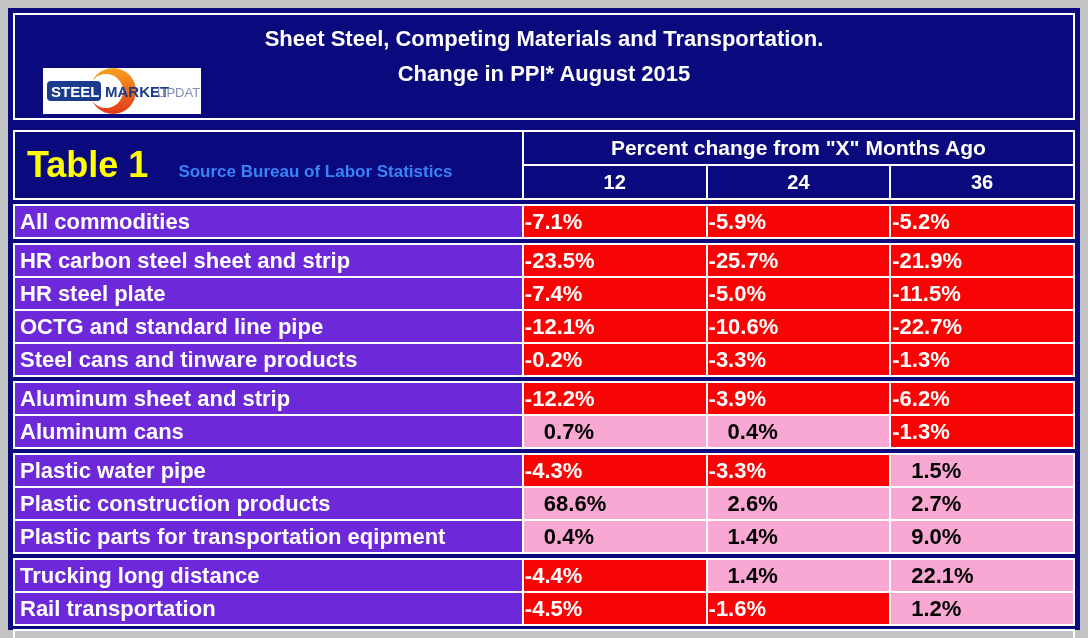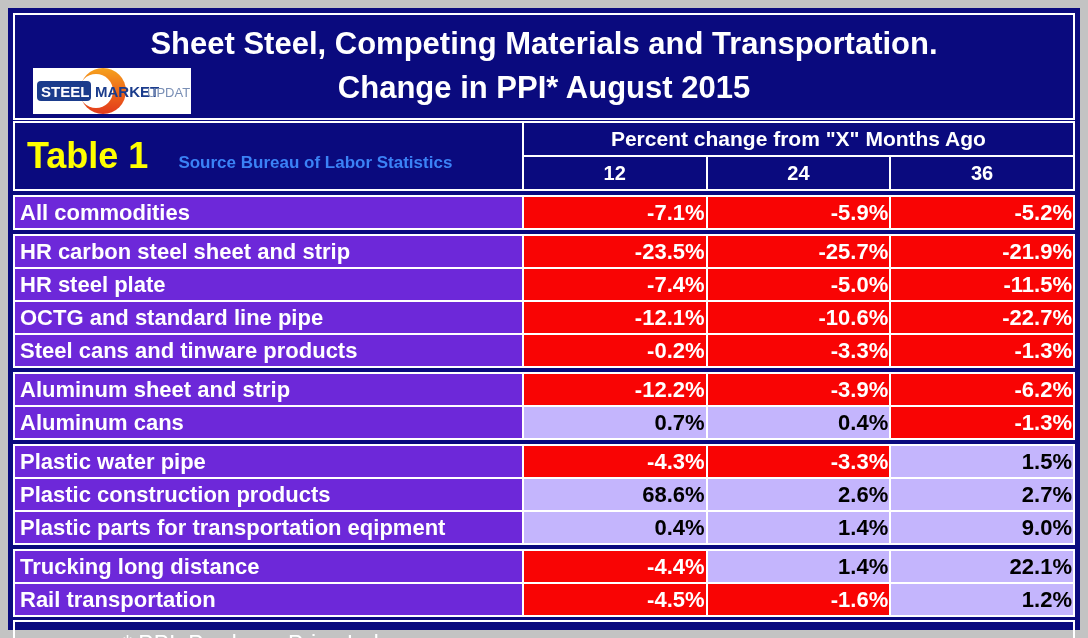--- a/index.html
+++ b/index.html
@@ -2,46 +2,46 @@
 <html><head>
 <meta charset="utf-8">
 <style>
   html,body{margin:0;padding:0;}
   body{font-family:"Liberation Sans",sans-serif;}
   .canvas{width:1088px;height:638px;background:#C3C3C3;box-sizing:border-box;padding:8px;}
   .panel{width:100%;height:100%;background:#0A0A7E;box-sizing:border-box;padding:5px;display:flex;flex-direction:column;}
 
   
   .title-block{position:relative;border:2px solid #fff;height:103px;flex:none;color:#fff;text-align:center;}
-  .title-line{font-weight:bold;font-size:31px;line-height:1.0;}
+  .title-line{font-weight:bold;font-size:22px;line-height:1.0;}
   .title-line.l1{margin-top:13px;}
   .title-line.l2{margin-top:13px;}
-  .logo{position:absolute;left:18px;top:53px;width:158px;height:46px;background:#a16207;overflow:hidden;}
+  .logo{position:absolute;left:28px;top:53px;width:158px;height:46px;background:#a16207;overflow:hidden;}
 
   
-  .tbl-wrap{margin-top:1px;flex:none;}
+  .tbl-wrap{margin-top:10px;flex:none;}
   table.ppi{width:100%;border-collapse:collapse;table-layout:fixed;color:#fff;}
   table.ppi td{border:2px solid #fff;overflow:hidden;white-space:nowrap;}
   col.c-label{width:48%;}
   col.c-val{width:17.33%;}
 
   td.corner{padding:0 0 0 12px;}
   .corner-inner{display:flex;align-items:baseline;}
   .table1{color:#FFFF00;font-size:36px;font-weight:bold;line-height:1;}
   .source{color:#3b82f6;font-size:17px;font-weight:bold;margin-left:30px;}
 
   td.span-h{height:30px;text-align:center;font-weight:bold;font-size:21px;}
   td.col-h{height:30px;text-align:center;font-weight:bold;font-size:20px;}
 
   tr.sep td{border:none;height:4px;padding:0;background:#0A0A7E;}
 
   td.rowlabel{height:29px;font-weight:bold;font-size:22px;padding-left:5px;background:#6d28d9;}
-  td.val{height:29px;text-align:right;font-weight:bold;font-size:22px;}
+  td.val{height:29px;text-align:left;font-weight:bold;font-size:22px;}
   td.val[data-color="red"]{background:#F90404;color:#fff;}
-  td.val[data-color="green"]{background:#c4b5fd;color:#000;padding-left:20px;}
+  td.val[data-color="green"]{background:#f9a8d4;color:#000;padding-left:20px;}
 
   
   .footer-block{margin-top:3px;border:2px solid #fff;height:44px;flex:none;color:#fff;
     font-size:23px;display:flex;align-items:center;padding-left:108px;white-space:pre;}
 </style>
 </head>
 <body>
 
 <div class="canvas">
   <div class="panel">

